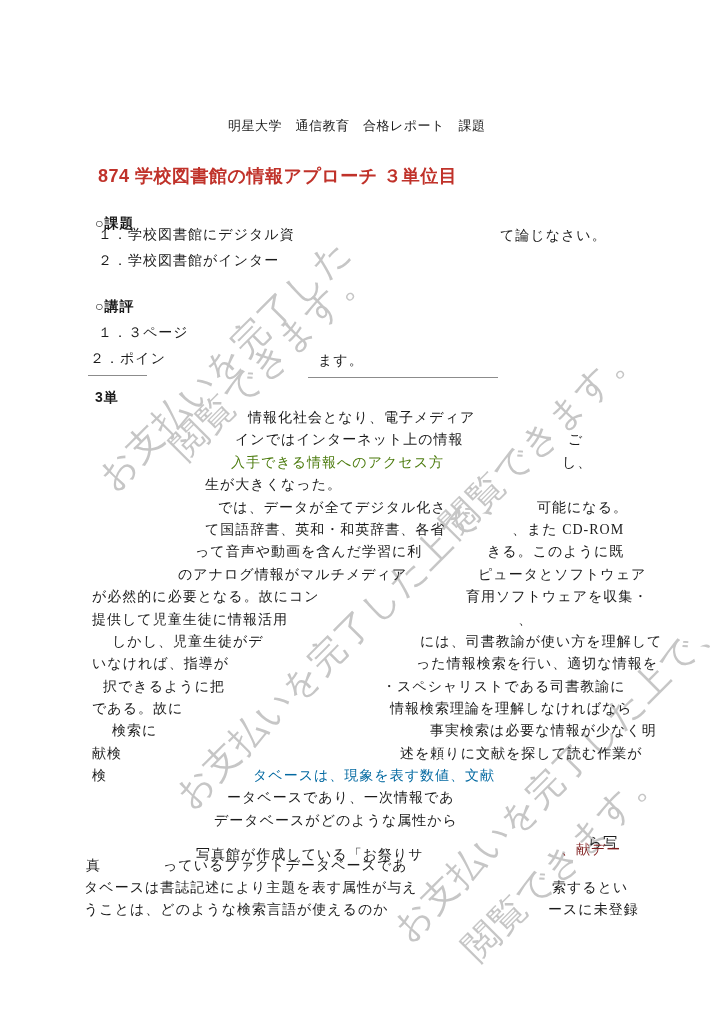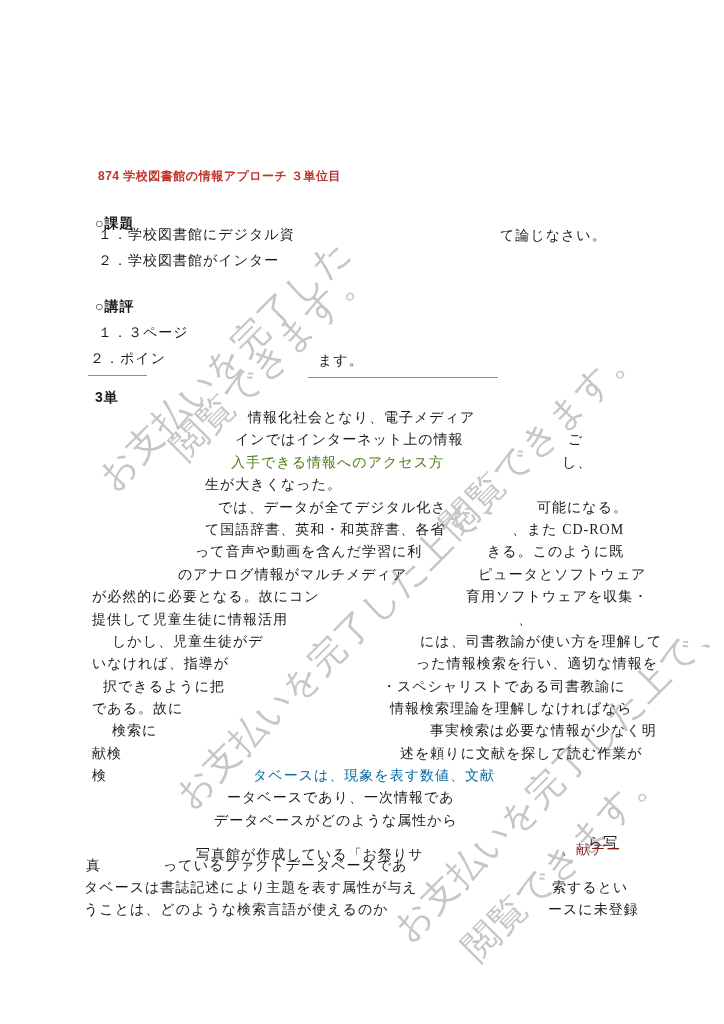--- a/index.html
+++ b/index.html
@@ -16,21 +16,21 @@
     white-space:pre;
     font-size:14px;
     line-height:20px;
     letter-spacing:1px;
     color:#1b1b1b;
     z-index:3;
   }
   .c-title{font-size:13px;letter-spacing:0.5px;}
   .c-red{
     font-family:"Liberation Sans","DejaVu Sans",sans-serif;
-    font-weight:bold;font-size:12px;letter-spacing:0.5px;
+    font-weight:bold;font-size:18px;letter-spacing:0.5px;
   }
   .c-h{font-weight:bold;font-size:14px;}
   .c-hd{
     font-family:"Liberation Sans","DejaVu Sans",sans-serif;
     font-weight:bold;font-size:14px;
   }
   .wm{
     position:absolute;
     white-space:pre;
     font-family:"Liberation Sans","DejaVu Sans",sans-serif;
@@ -41,20 +41,21 @@
     z-index:1;
   }
   .rule{
     position:absolute;height:1px;z-index:2;
   }
 </style>
 </head>
 <body>
 
 <div class="page" style="background: rgb(255, 255, 255);">
+  <div class="frag c-title" style="left: 228px; top: 116px; color: rgb(27, 27, 27);">明星大学　通信教育　合格レポート　課題</div>
 
   <div class="frag c-red" style="left: 98px; top: 166px; color: rgb(192, 50, 42);">874 学校図書館の情報アプローチ ３単位目</div>
 
   <div class="frag c-h" style="left: 95px; top: 214px; color: rgb(27, 27, 27);">○課題</div>
   <div class="frag" style="left: 98px; top: 225px; color: rgb(27, 27, 27);">１．学校図書館にデジタル資</div>
   <div class="frag" style="left: 500px; top: 226px; color: rgb(27, 27, 27);">て論じなさい。</div>
   <div class="frag" style="left: 98px; top: 251px; color: rgb(27, 27, 27);">２．学校図書館がインター</div>
 
   <div class="frag c-h" style="left: 95px; top: 297px; color: rgb(27, 27, 27);">○講評</div>
   <div class="frag" style="left: 98px; top: 323px; color: rgb(27, 27, 27);">１．３ページ</div>

